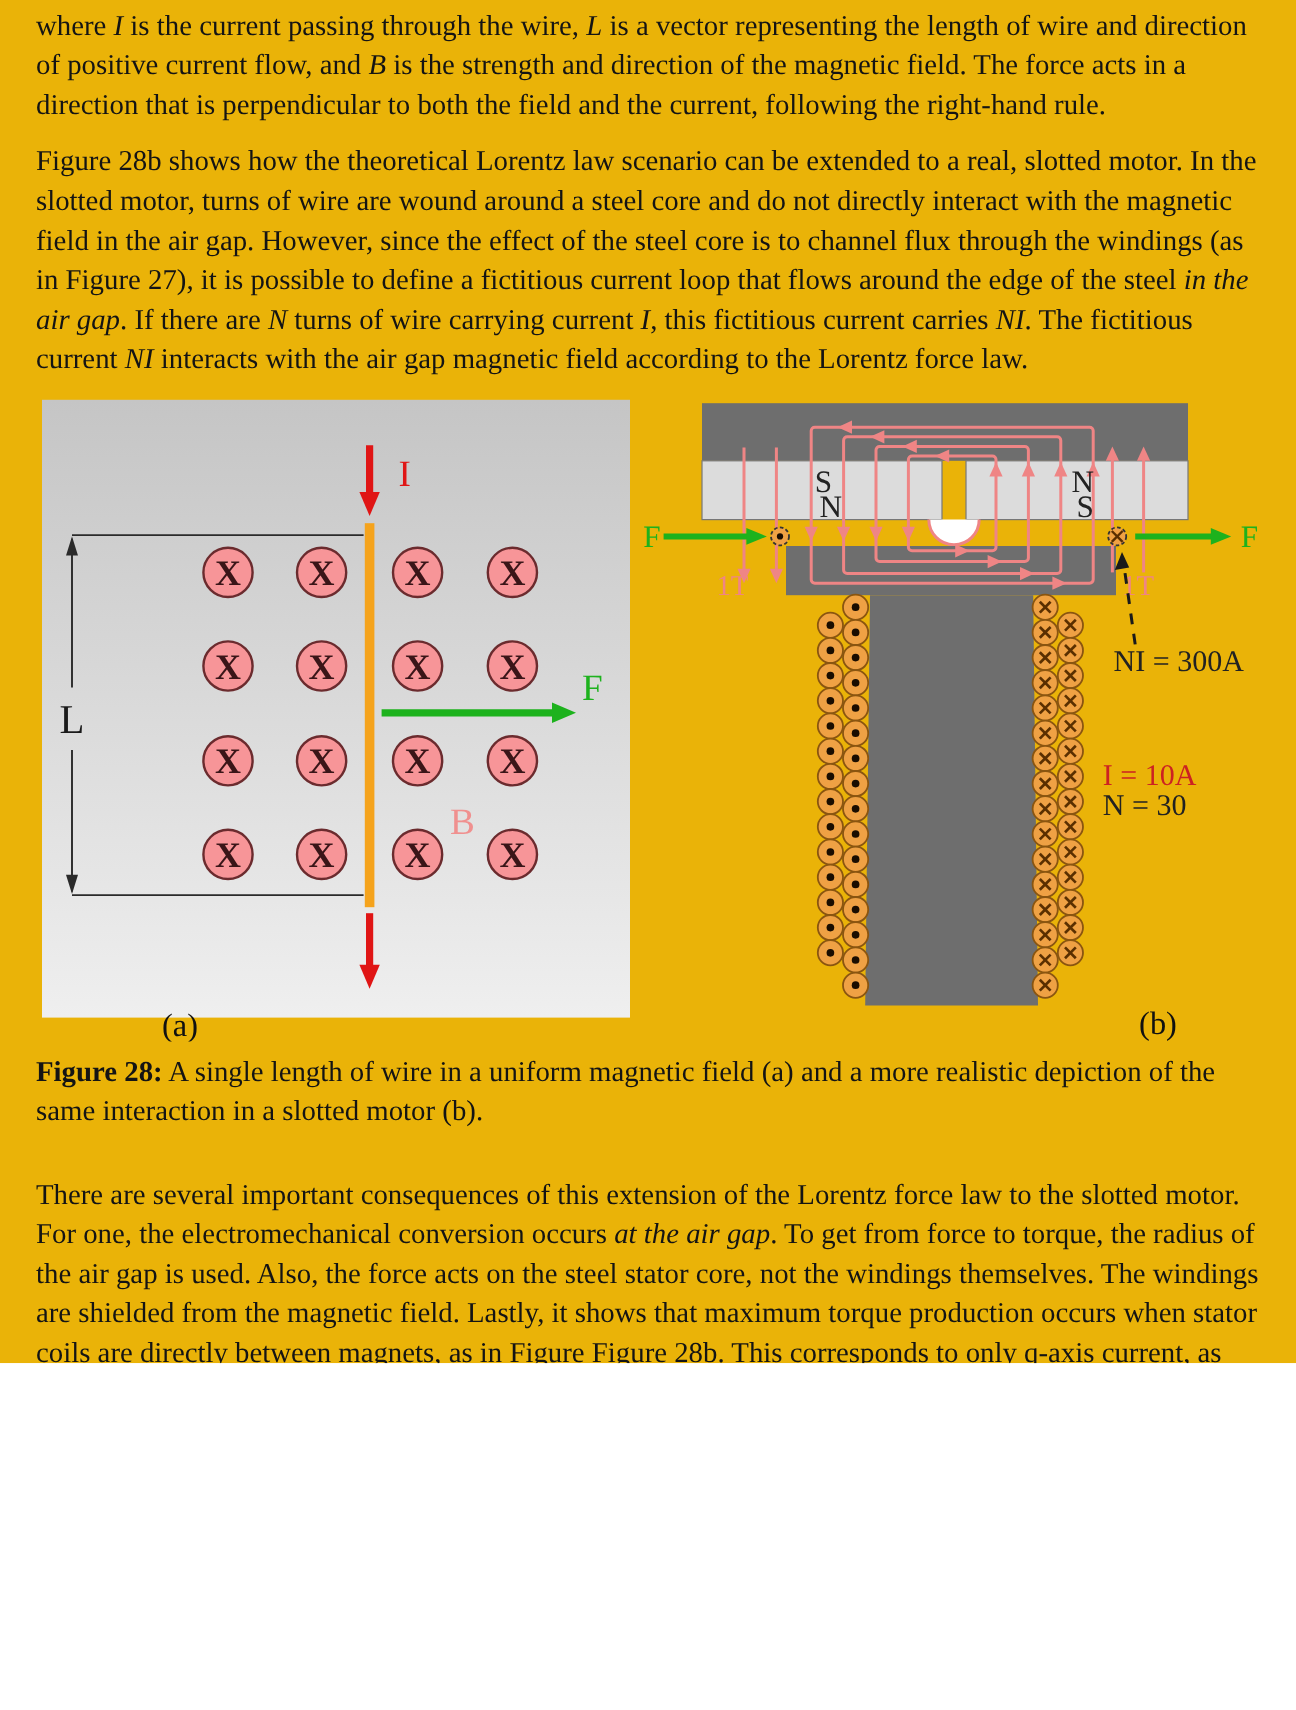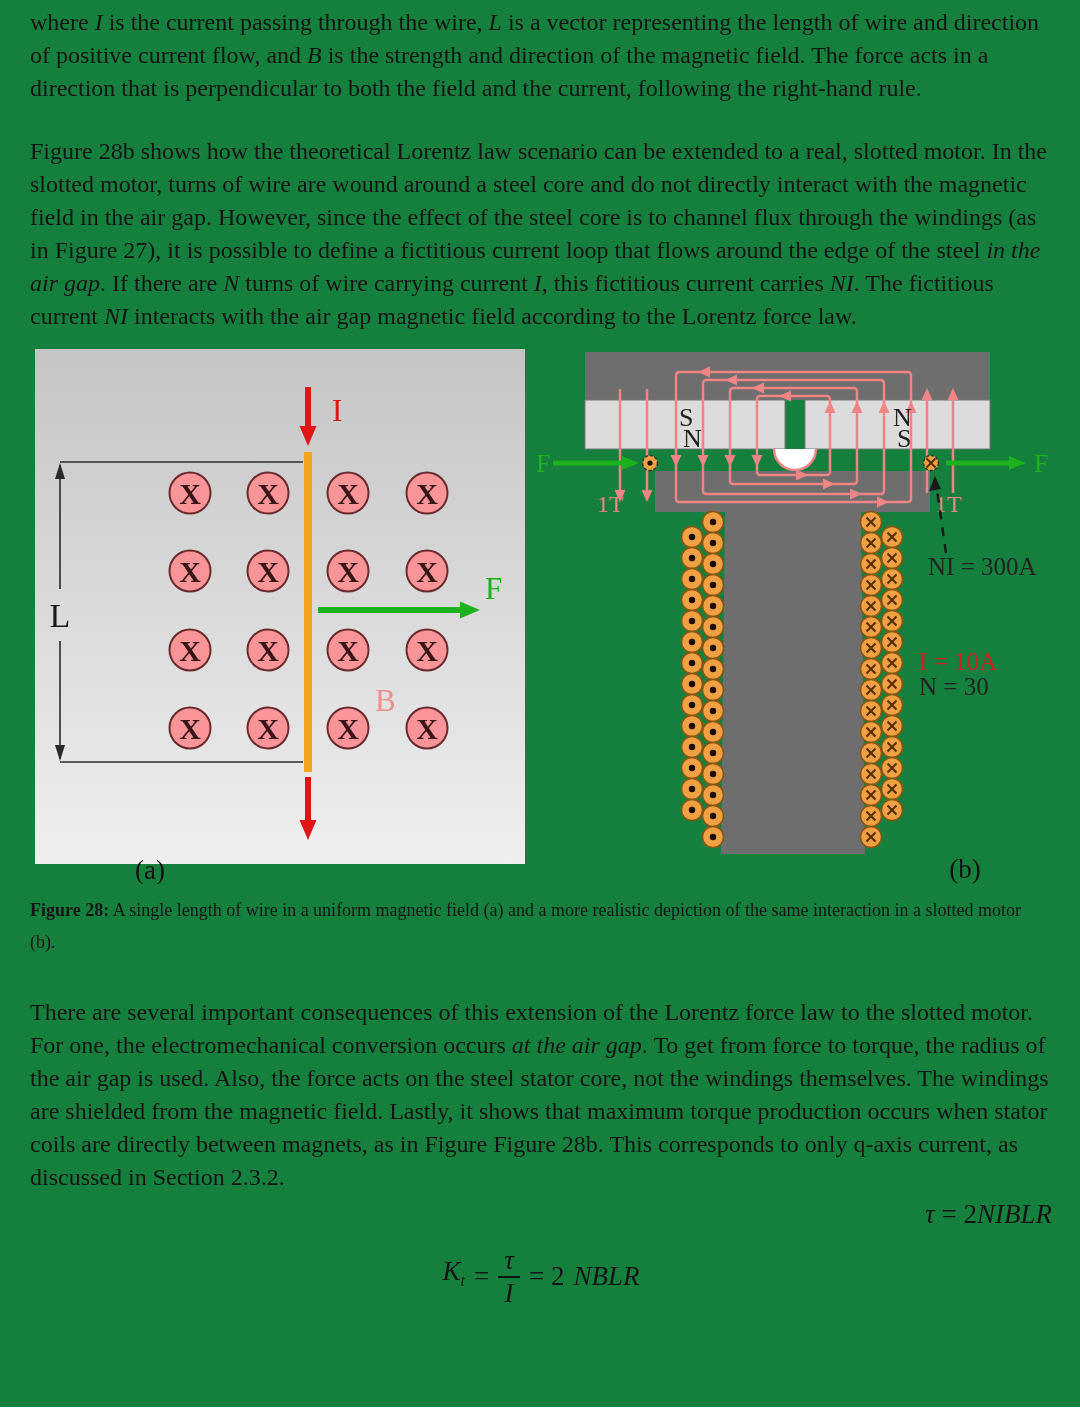--- a/index.html
+++ b/index.html
@@ -1,33 +1,33 @@
 <!DOCTYPE html>
 <html><head>
 <meta charset="utf-8">
 <style>
   html,body{margin:0;padding:0;background:#ffffff;}
   .page{
     position:relative;
-    width:1080px;height:1407px;
+    width:1080px;height:1136px;
     box-sizing:border-box;
     padding:6px 28px 0 30px;
-    background:#15803d;
+    background:#eab308;
     font-family:"Liberation Serif","DejaVu Serif",serif;
     font-size:24px;line-height:33px;color:#141414;
     overflow:hidden;
   }
   p.body-par{margin:0;width:1022px;text-align:left;}
-  #p2{margin-top:30px;}
+  #p2{margin-top:14px;}
   #p3{margin-top:38px;}
   #p4{margin-top:18px;}
   .figure-row{position:relative;height:545px;margin-top:16px;width:1022px;}
   #svg-a{position:absolute;left:5px;top:0;}
   #svg-b{position:absolute;left:505px;top:0;}
-  .caption{margin-top:0;width:1014px;font-size:18px;line-height:32px;}
+  .caption{margin-top:0;width:1014px;font-size:24px;line-height:32px;}
   .eq{width:1022px;text-align:center;font-size:27px;line-height:36px;}
   #eq1{margin-top:2px;text-align:right;}
   #eq2{margin-top:4px;display:flex;align-items:center;justify-content:center;gap:9px;height:80px;}
   .it{font-style:italic;}
   .b{font-weight:bold;}
   .frac{display:inline-flex;flex-direction:column;align-items:center;line-height:30px;}
   .frac .num{border-bottom:2px solid #111;padding:0 6px 1px;}
   .kt-lhs sub{font-size:16px;font-style:italic;}
   svg text{font-family:"Liberation Serif","DejaVu Serif",serif;}
 </style>

